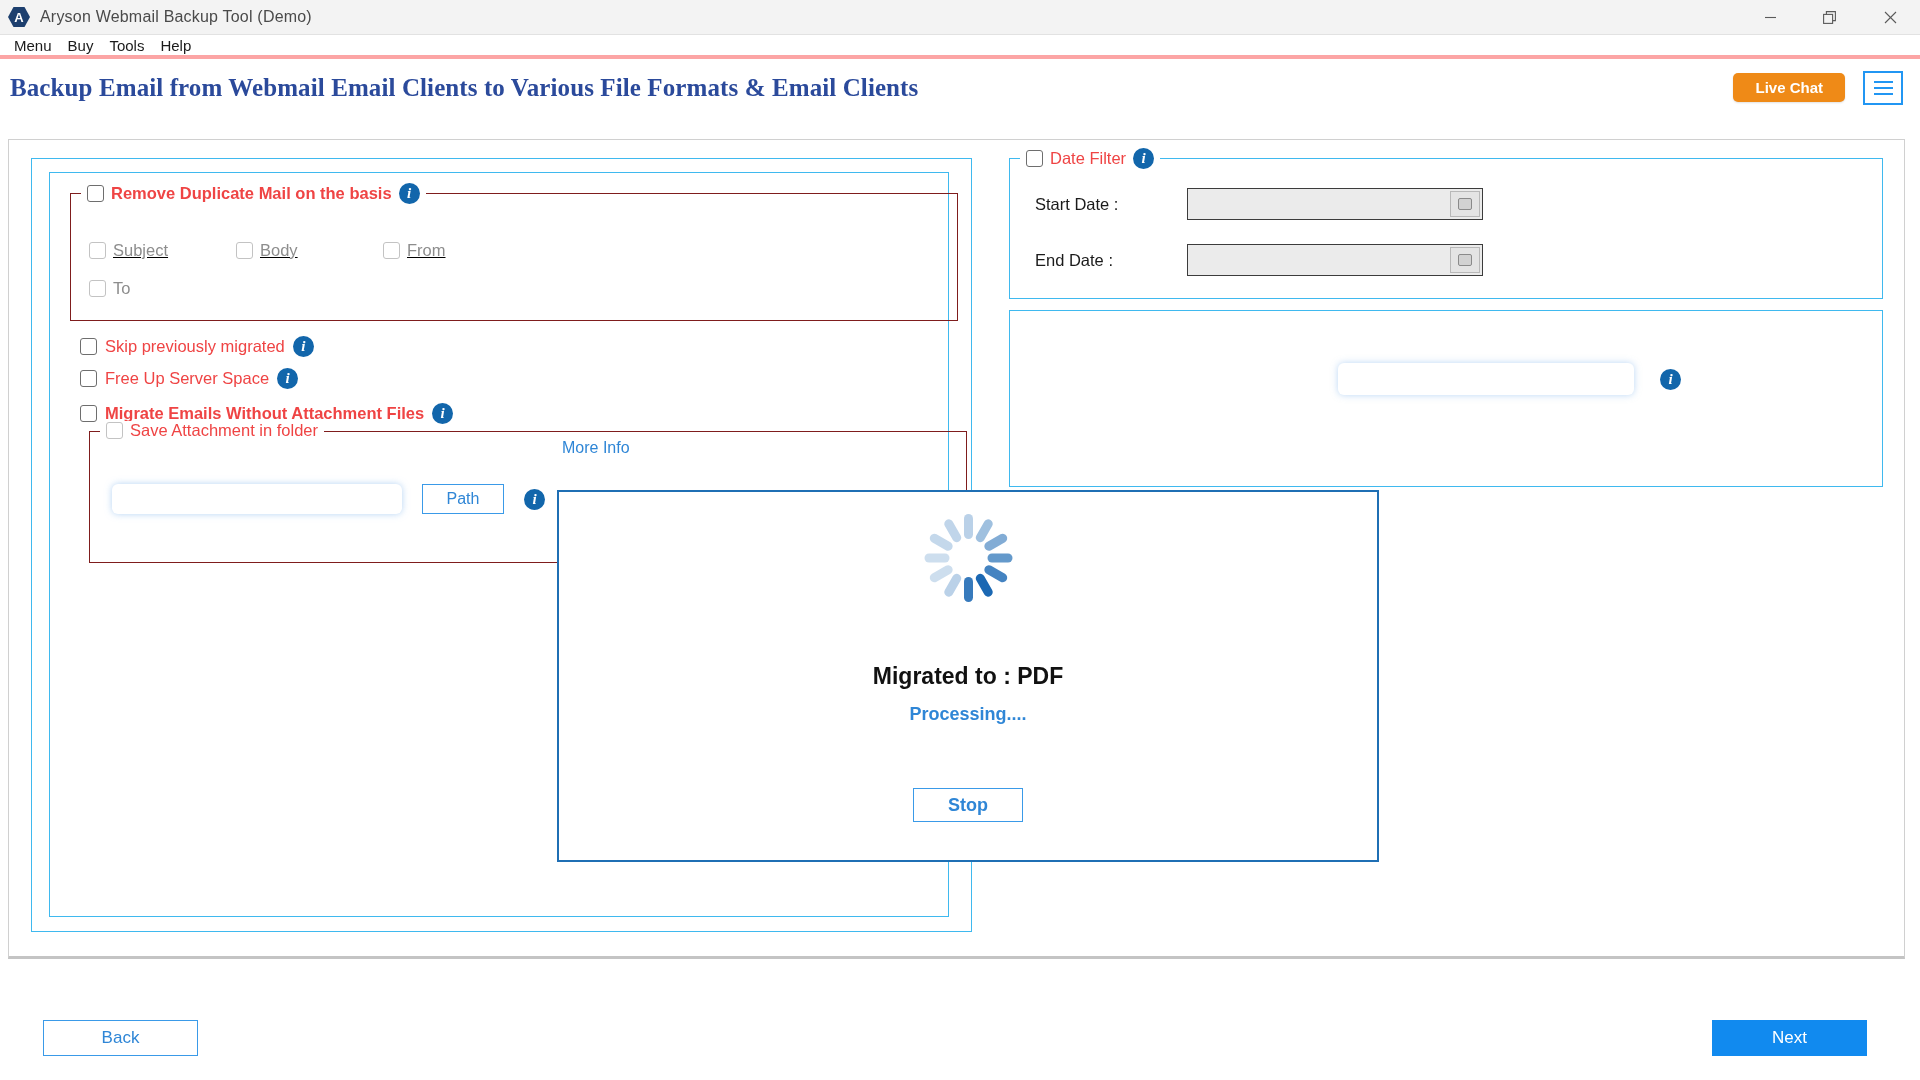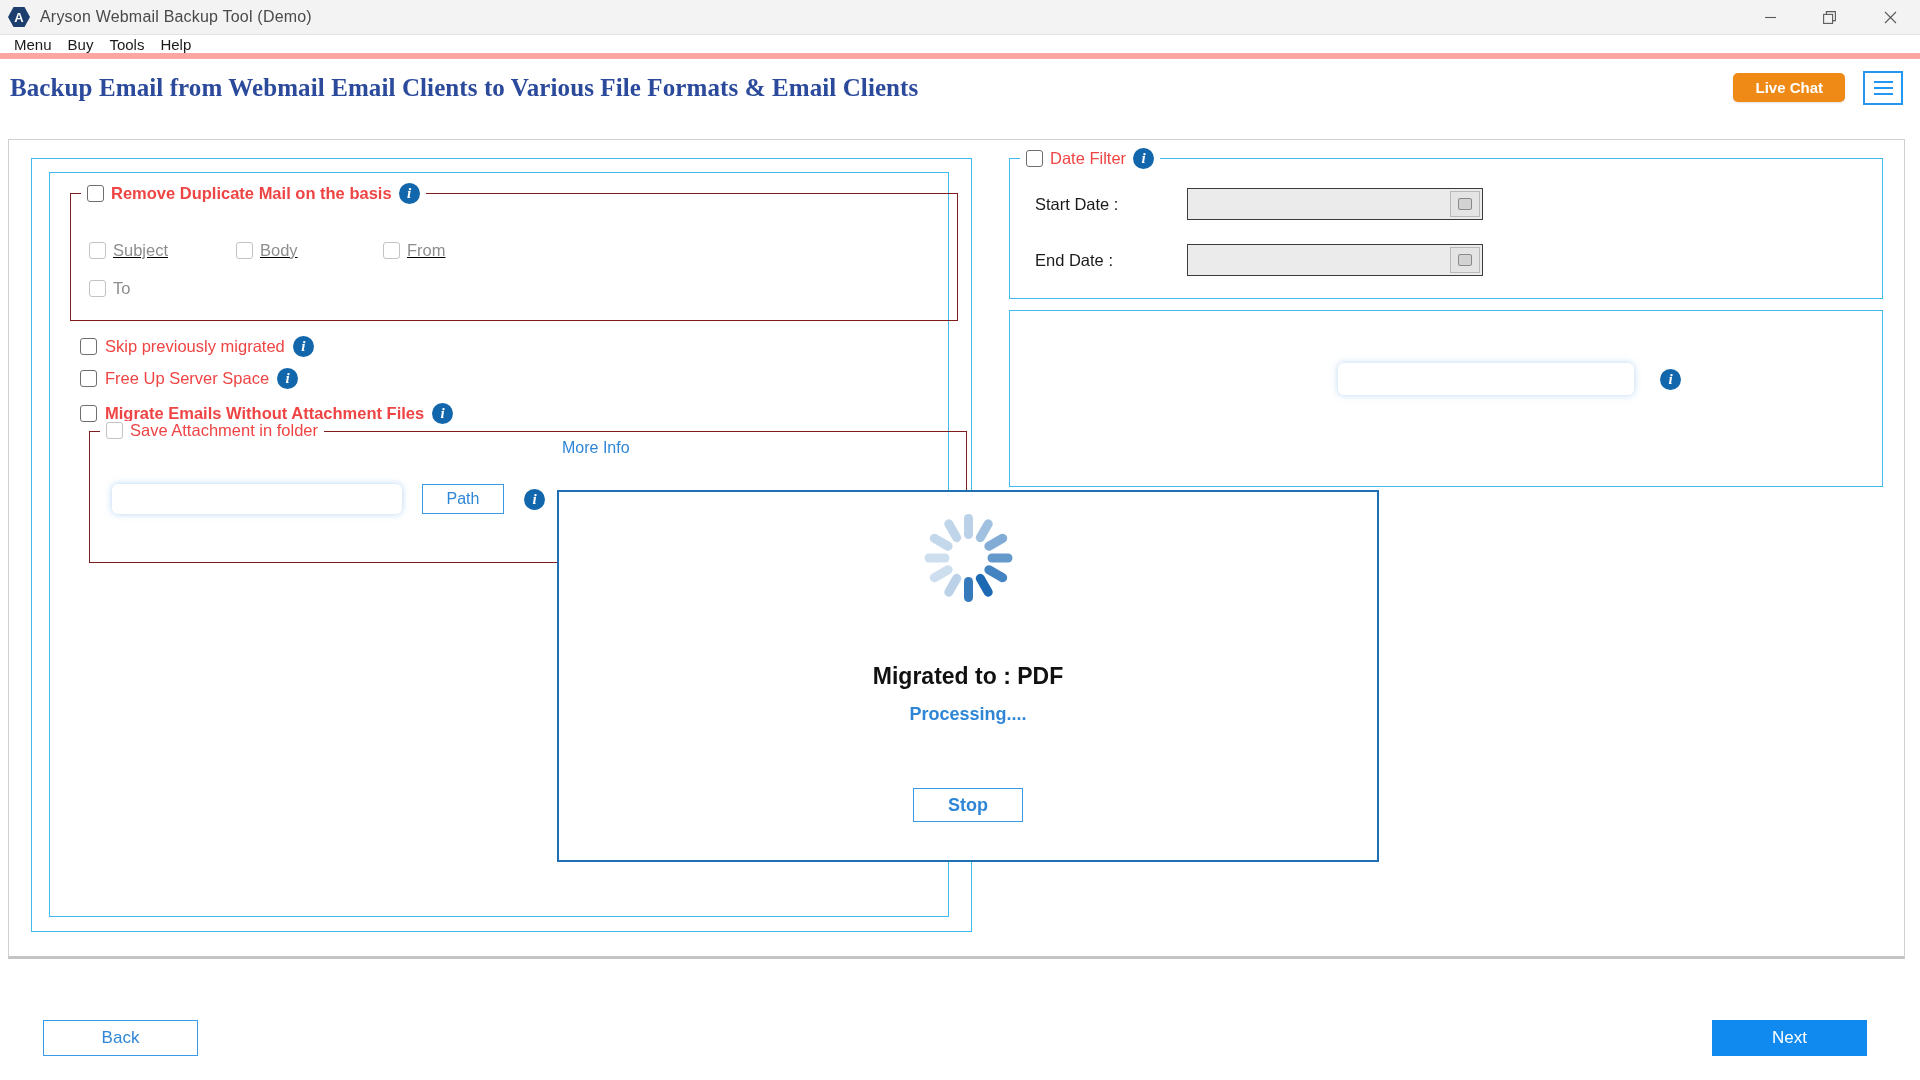--- a/index.html
+++ b/index.html
@@ -40,21 +40,21 @@
     display: flex; align-items: center; justify-content: center;
     color: #5a5a5a;
   }
 
   
   .menubar {
     height: 24px; width: 100%;
     background: #ffffff;
     display: flex; align-items: center;
     padding-left: 6px;
-    border-bottom: 6px solid #fca5a5;
+    border-bottom: 4px solid #fca5a5;
   }
   .menu-item {
     font-size: 15px; color: #1a1a1a;
     padding: 2px 8px; cursor: default;
   }
 
   
   .header {
     height: 57px; width: 100%;
     display: flex; align-items: center;

